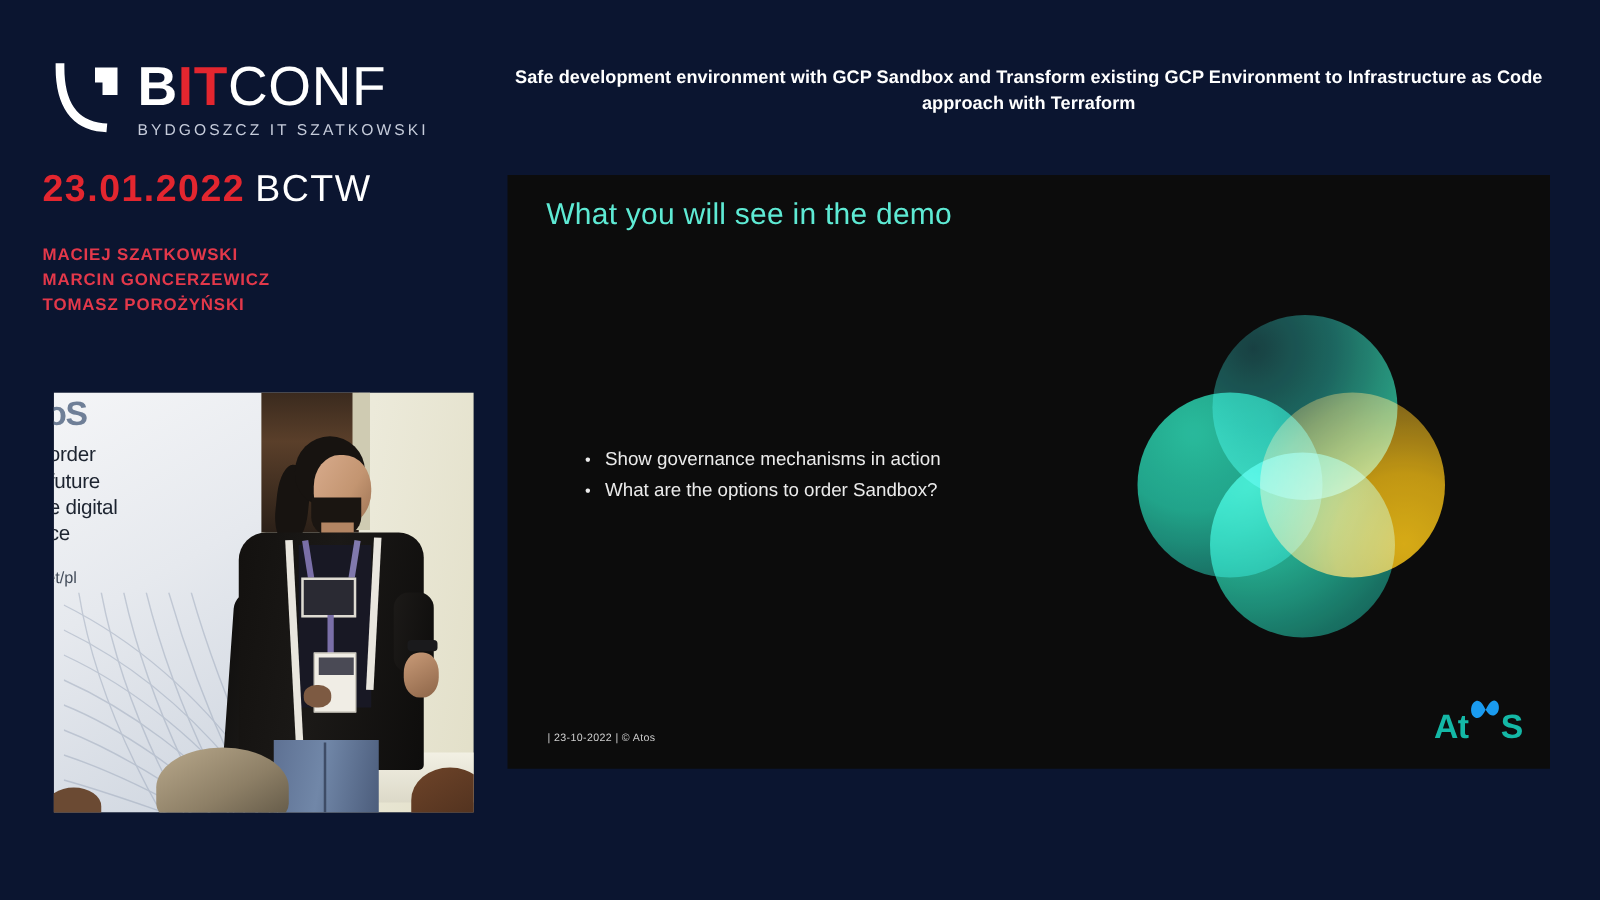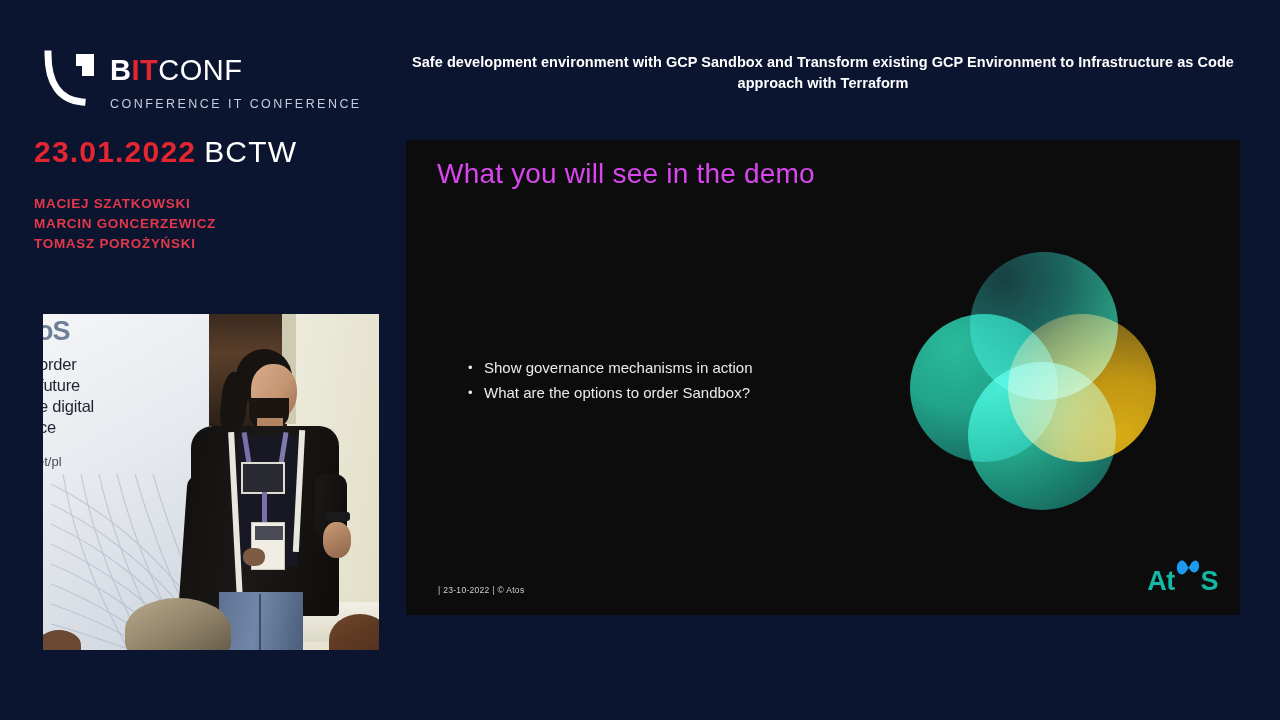--- a/index.html
+++ b/index.html
@@ -45,21 +45,21 @@
     margin-top: 2px;
   }
 
   #brand-wordmark-block {
     display: flex;
     flex-direction: column;
     justify-content: flex-start;
   }
 
   #brand-wordmark {
-    font-size: 29px;
+    font-size: 44px;
     line-height: 44px;
     letter-spacing: 0.5px;
     white-space: nowrap;
   }
   #brand-wordmark .w-b   { color: #ffffff; font-weight: 700; }
   #brand-wordmark .w-it  { color: #e3262f; font-weight: 700; }
   #brand-wordmark .w-conf{ color: #ffffff; font-weight: 300; }
 
   #brand-subtitle {
     margin-top: 5px;
@@ -316,22 +316,22 @@
     width: 834px;
     height: 475px;
     background: #0c0c0c;
     overflow: hidden;
   }
 
   #slide-title {
     position: absolute;
     left: 31px;
     top: 18px;
-    color: #d946ef;
-    font-size: 28px;
+    color: #5eead4;
+    font-size: 24px;
     font-weight: 400;
     letter-spacing: 0.2px;
   }
 
   #slide-bullets {
     position: absolute;
     left: 62px;
     top: 215px;
     width: 420px;
   }
@@ -423,21 +423,21 @@
 
     <div id="brand-lockup">
       <div id="brand-mark">
         <svg width="60" height="58" viewBox="0 0 60 58" xmlns="http://www.w3.org/2000/svg">
           <path d="M10 4 C10 34, 22 50, 44 52" fill="none" stroke="#ffffff" stroke-width="7" stroke-linecap="square"></path>
           <path d="M38 4 L56 4 L56 26 L44 26 L44 16 L38 16 Z" fill="#ffffff"></path>
         </svg>
       </div>
       <div id="brand-wordmark-block">
         <div id="brand-wordmark"><span class="w-b">B</span><span class="w-it">IT</span><span class="w-conf">CONF</span></div>
-        <div id="brand-subtitle">CONFERENCE IT CONFERENCE</div>
+        <div id="brand-subtitle">BYDGOSZCZ IT SZATKOWSKI</div>
       </div>
     </div>
 
     <div id="date-line">
       <span class="d-date">23.01.2022</span><span class="d-venue">BCTW</span>
     </div>
 
     <div id="speaker-names" style="white-space:pre-line;">MACIEJ SZATKOWSKI
 MARCIN GONCERZEWICZ
 TOMASZ POROŻYŃSKI</div>

